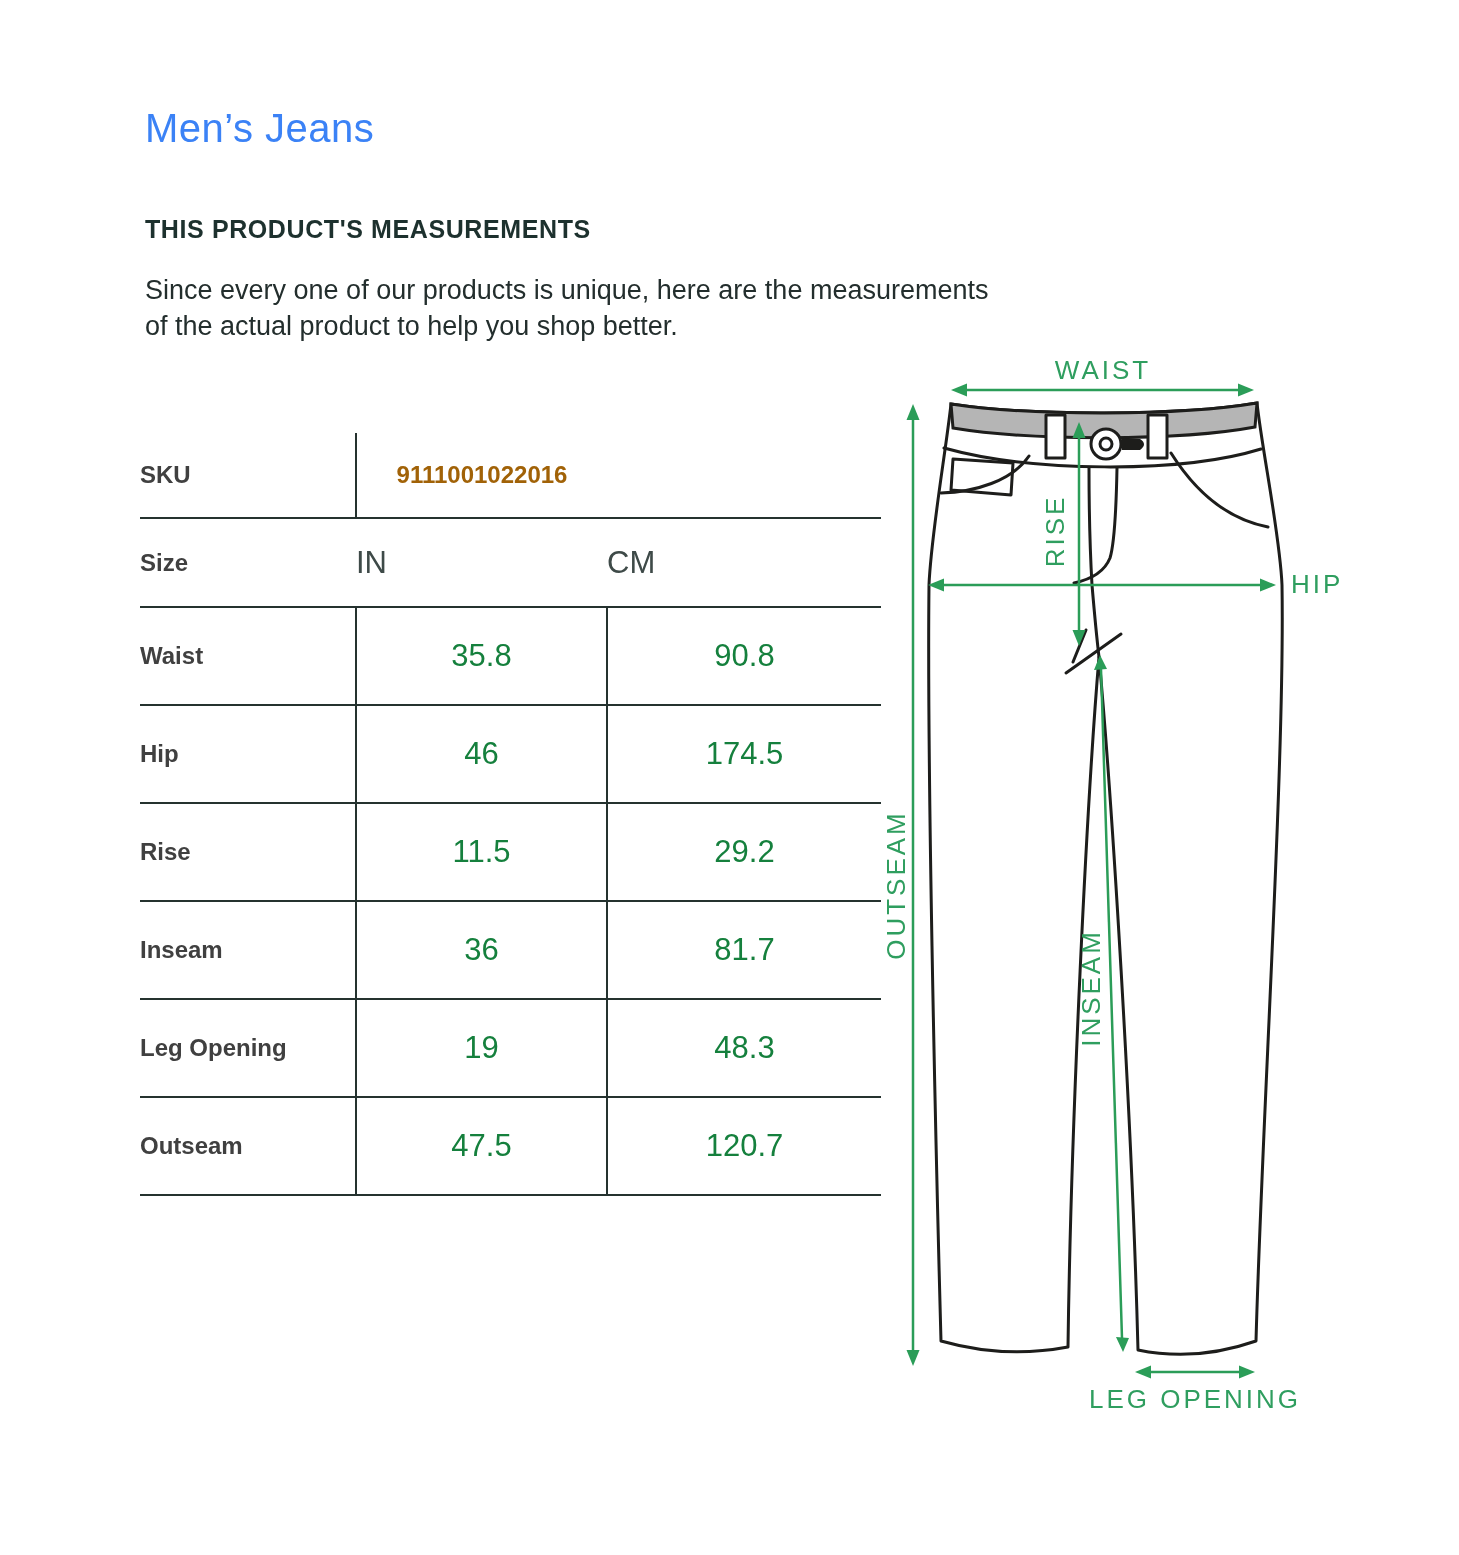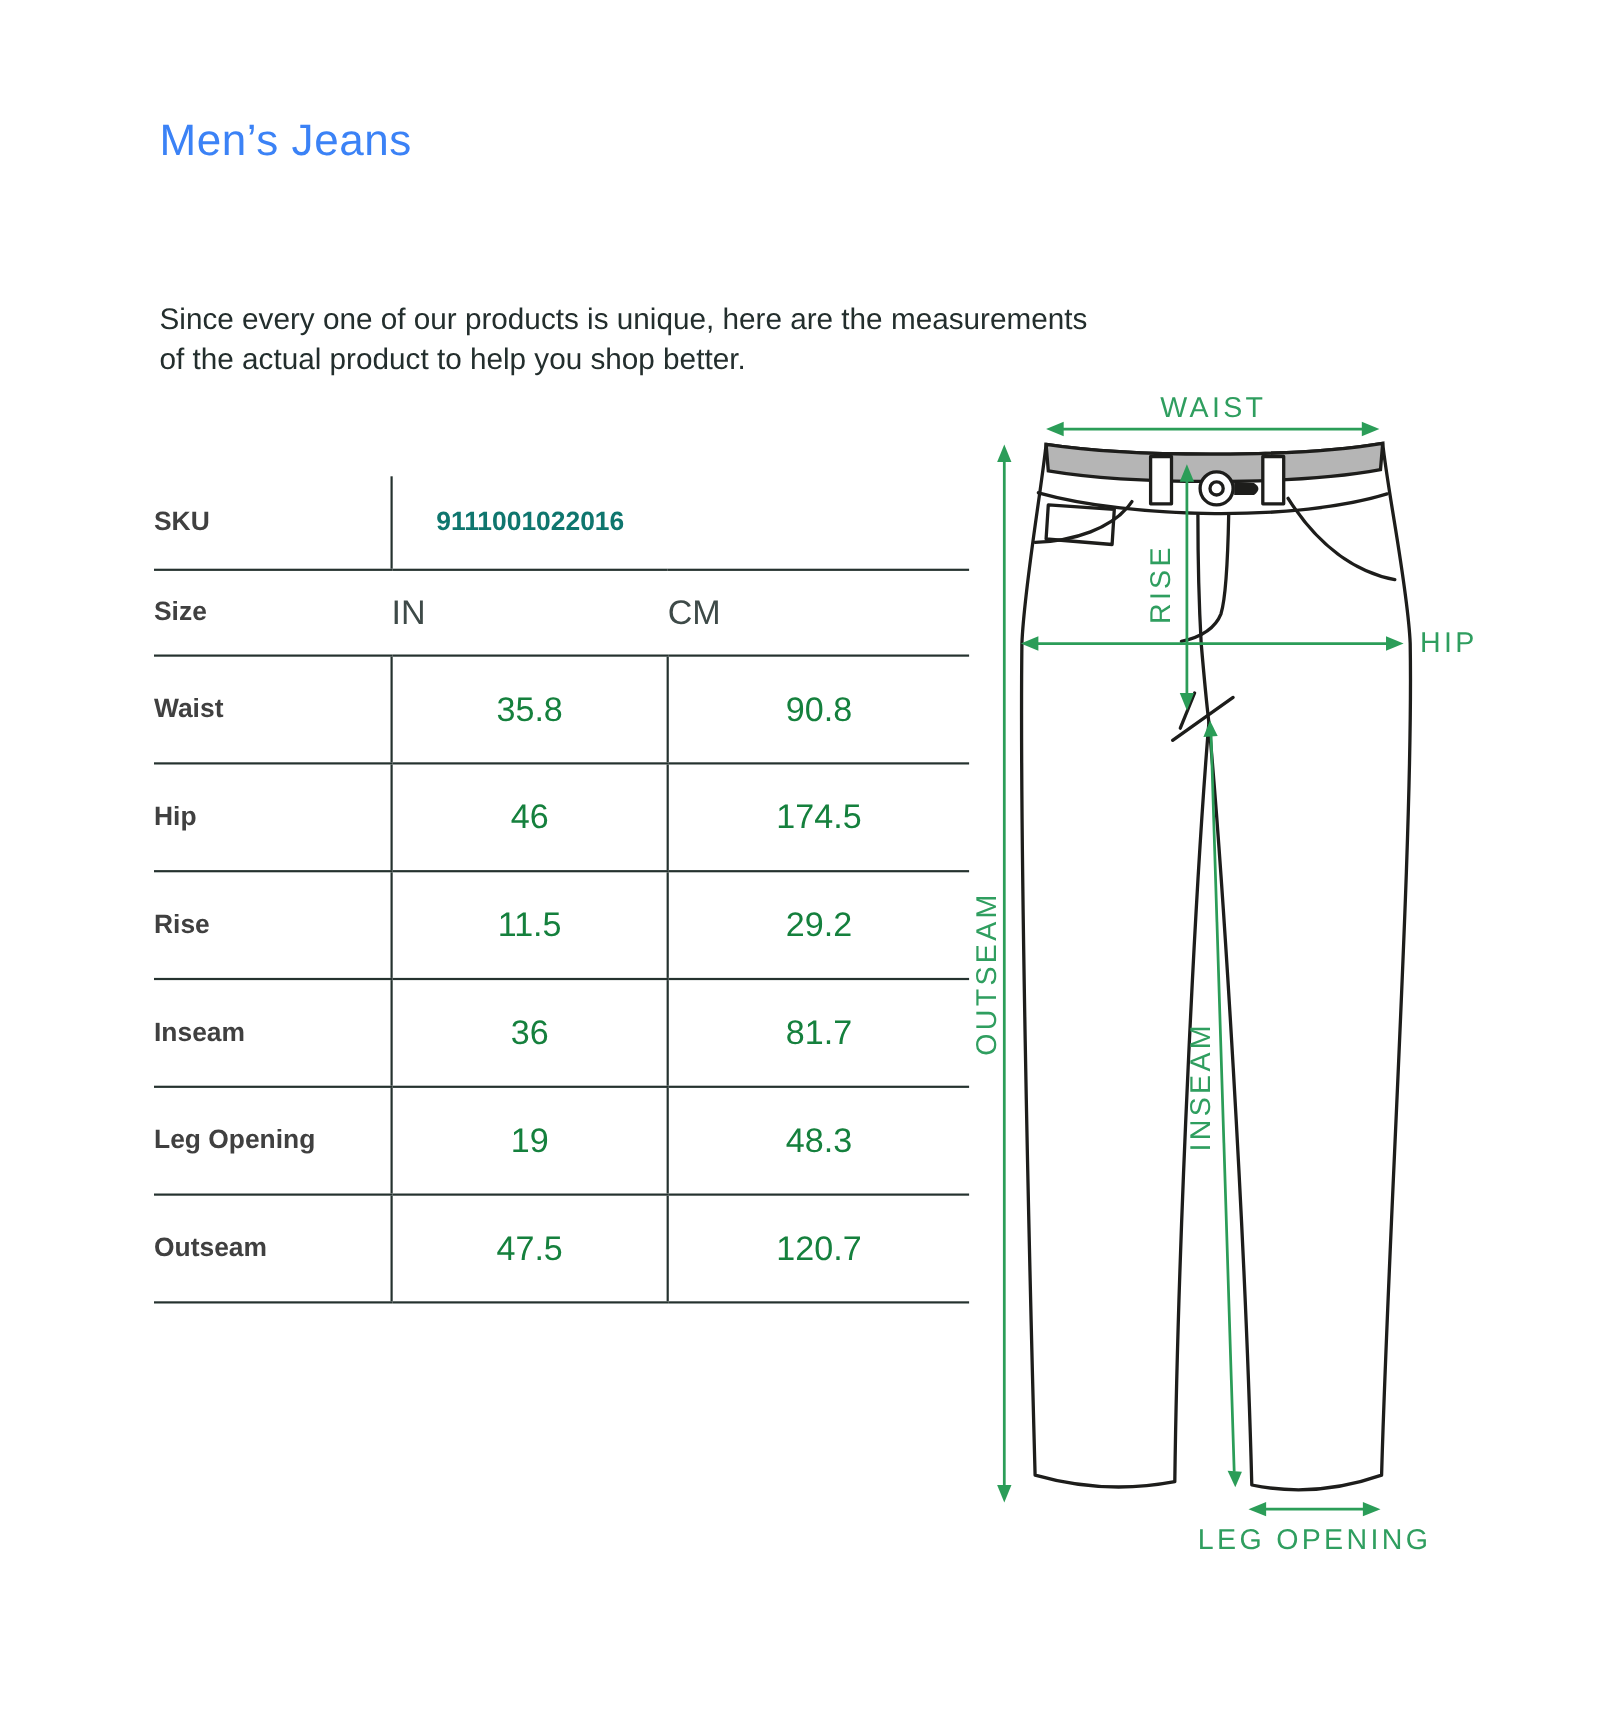--- a/index.html
+++ b/index.html
@@ -14,46 +14,47 @@
   .intro{position:absolute;left:145px;top:272px;font-size:27px;line-height:36px;
          color:#232e2d;font-weight:400;}
 
   table.meas{position:absolute;left:140px;top:433px;border-collapse:collapse;
              table-layout:fixed;}
   table.meas td{padding:0;vertical-align:middle;}
   .col-label{width:216px;}
   .col-in{width:251px;}
   .col-cm{width:274px;}
   tr.r-sku{height:85px;}
-  tr.r-size{height:78px;}
+  tr.r-size{height:89px;}
   tr.r-m{height:98px;}
   td.lab{font-size:24px;font-weight:bold;color:#404040;padding-left:6px;}
   td.val{font-size:31px;font-weight:400;color:#15803d;text-align:center;}
   td.hdr{font-size:31px;font-weight:400;color:#3e4a48;text-align:left;}
-  td.skuval{font-size:24px;font-weight:bold;color:#0f766e;text-align:center;}
+  td.skuval{font-size:24px;font-weight:bold;color:#a16207;text-align:center;}
   td.bb{border-bottom:2px solid #25322f;}
   td.bl{border-left:2px solid #25322f;}
 
   .diagram{position:absolute;left:850px;top:350px;width:520px;height:1090px;}
   .diagram svg{display:block;width:100%;height:100%;}
   .outline{fill:#ffffff;stroke:#1d1d1b;stroke-width:3;stroke-linejoin:round;stroke-linecap:round;}
   .stroke-only{fill:none;stroke:#1d1d1b;stroke-width:3;stroke-linejoin:round;stroke-linecap:round;}
   .band{fill:#b5b5b5;stroke:#1d1d1b;stroke-width:3;}
   .dark-fill{fill:#1d1d1b;stroke:none;}
   .g-line{stroke:#2b9d58;stroke-width:2.5;fill:none;}
   .g-head{fill:#2b9d58;stroke:none;}
   .g-text{fill:#2f9e5f;font-size:26px;letter-spacing:3px;font-family:"Liberation Sans",sans-serif;}
 </style>
 </head>
 <body>
 
 <div class="page">
 
   <div class="title">Men’s Jeans</div>
 
+  <div class="section-heading">THIS PRODUCT'S MEASUREMENTS</div>
 
   <div class="intro">
     <div>Since every one of our products is unique, here are the measurements</div>
     <div>of the actual product to help you shop better.</div>
   </div>
 
   <table class="meas">
     <colgroup>
         <col class="col-label">
         <col class="col-in">

